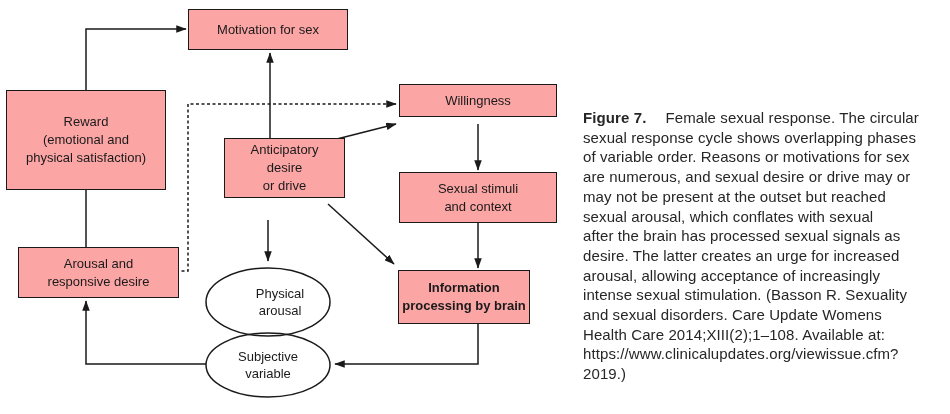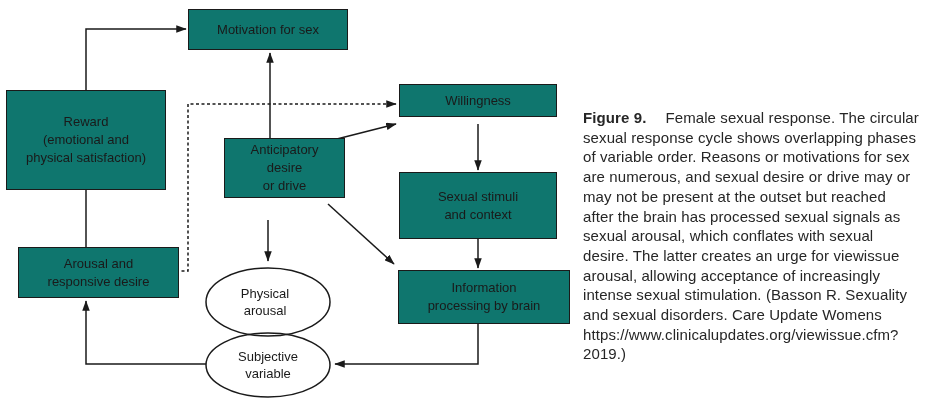--- a/index.html
+++ b/index.html
@@ -10,21 +10,21 @@
     background: #ffffff;
     font-family: "Liberation Sans", sans-serif;
     color: #1a1a1a;
     overflow: hidden;
   }
   svg.wires { position: absolute; left: 0; top: 0; }
   .box {
     position: absolute;
     box-sizing: border-box;
     border: 1.5px solid #1a1a1a;
-    background: #0f766e;
+    background: #fca5a5;
     display: flex;
     align-items: center;
     justify-content: center;
     text-align: center;
   }
   .node-label {
     white-space: pre-line;
     font-size: 13px;
     line-height: 18px;
     color: #1a1a1a;
@@ -36,24 +36,24 @@
     justify-content: center;
     text-align: center;
   }
   .ellipse-label .node-label { line-height: 17px; }
 
   
   .n-motivation   { left: 188px; top: 9px;   width: 160px; height: 41px; }
   .n-reward       { left: 6px;   top: 90px;  width: 160px; height: 100px; }
   .n-willingness  { left: 399px; top: 84px;  width: 158px; height: 33px; }
   .n-anticipatory { left: 224px; top: 138px; width: 121px; height: 60px; }
-  .n-stimuli      { left: 399px; top: 172px; width: 158px; height: 67px; }
+  .n-stimuli      { left: 399px; top: 172px; width: 158px; height: 51px; }
   .n-arousal      { left: 18px;   top: 247px; width: 161px; height: 51px; }
-  .n-infoproc     { left: 398px; top: 270px; width: 172px; height: 54px; }
-  .e-physical     { left: 203px; top: 270px; width: 124px; height: 64px; }
+  .n-infoproc     { left: 398px; top: 270px; width: 132px; height: 54px; font-weight: bold; }
+  .e-physical     { left: 218px; top: 270px; width: 124px; height: 64px; }
   .e-subjective   { left: 206px; top: 335px; width: 124px; height: 60px; }
 
   .caption {
     position: absolute;
     left: 583px;
     top: 108px;
     width: 365px;
     font-size: 15px;
     line-height: 19.7px;
     color: #262626;
@@ -125,29 +125,30 @@
     <span class="node-label">Physical
 arousal</span>
   </div>
   <div class="ellipse-label e-subjective">
     <span class="node-label">Subjective
 variable</span>
   </div>
 
   <div class="caption">
     <div class="cap-line">
-      <span class="cap-title">Figure 9.</span><span class="cap-rest">Female sexual response. The circular</span>
+      <span class="cap-title">Figure 7.</span><span class="cap-rest">Female sexual response. The circular</span>
     </div>
     <div class="cap-line">sexual response cycle shows overlapping phases</div>
     <div class="cap-line">of variable order. Reasons or motivations for sex</div>
     <div class="cap-line">are numerous, and sexual desire or drive may or</div>
     <div class="cap-line">may not be present at the outset but reached</div>
+    <div class="cap-line">sexual arousal, which conflates with sexual</div>
     <div class="cap-line">after the brain has processed sexual signals as</div>
-    <div class="cap-line">sexual arousal, which conflates with sexual</div>
-    <div class="cap-line">desire. The latter creates an urge for viewissue</div>
+    <div class="cap-line">desire. The latter creates an urge for increased</div>
     <div class="cap-line">arousal, allowing acceptance of increasingly</div>
     <div class="cap-line">intense sexual stimulation. (Basson R. Sexuality</div>
     <div class="cap-line">and sexual disorders. Care Update Womens</div>
+    <div class="cap-line">Health Care 2014;XIII(2);1–108. Available at:</div>
     <div class="cap-line">https://www.clinicalupdates.org/viewissue.cfm?</div>
     <div class="cap-line">2019.)</div>
   </div>
 
 </div>
 
 </body></html>

